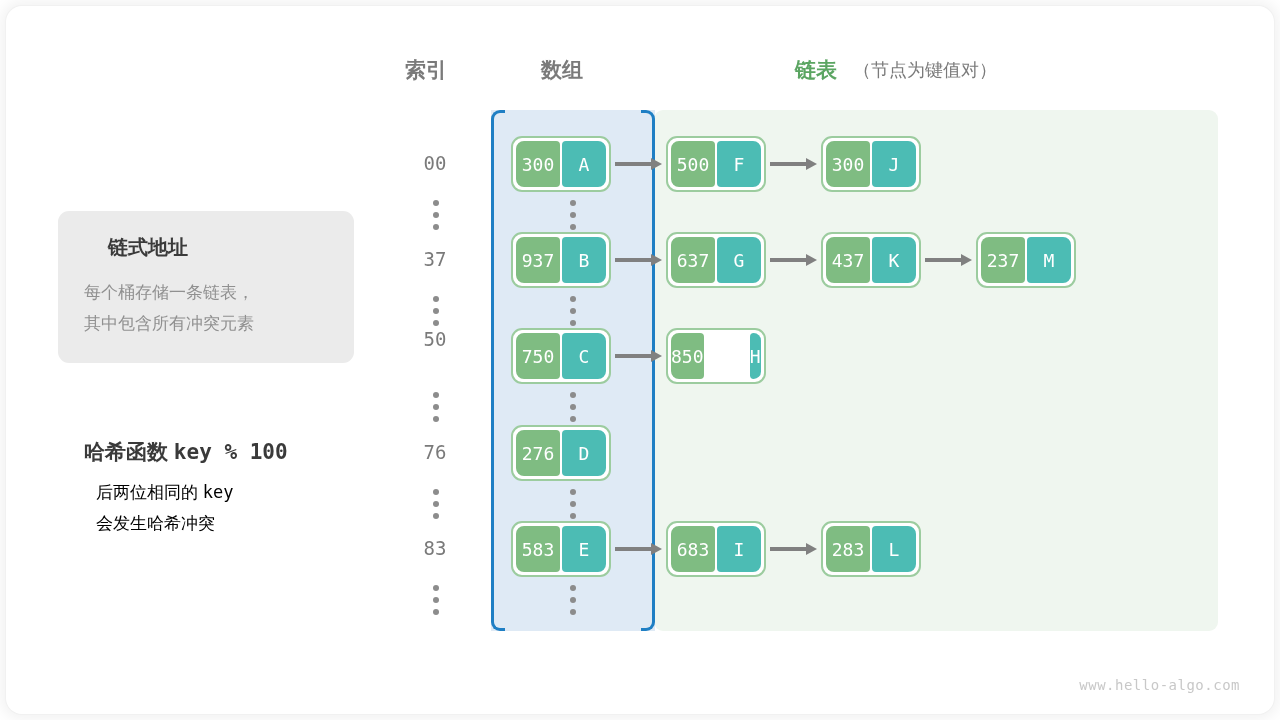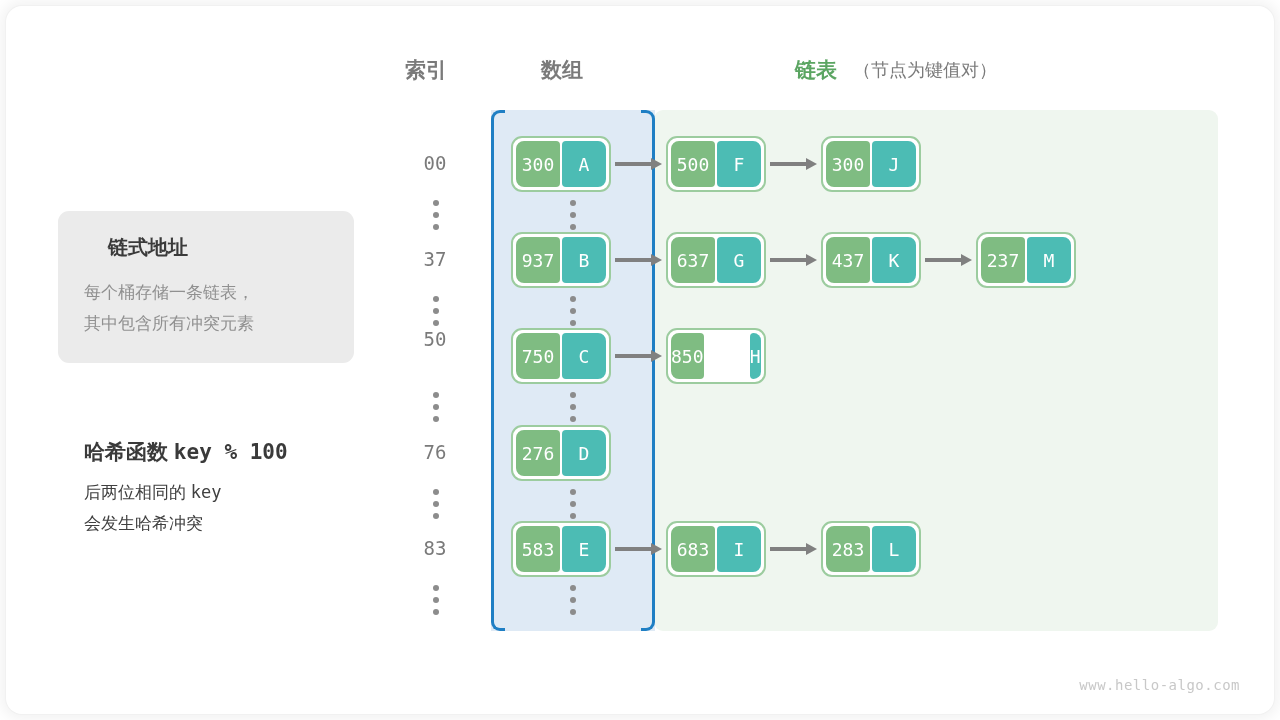--- a/index.html
+++ b/index.html
@@ -124,23 +124,23 @@
     font-weight: bold;
     color: #3a3a3a;
     white-space: nowrap;
   }
   #hash-title .mono {
     font-family: "DejaVu Sans Mono", "Liberation Mono", monospace;
     font-weight: bold;
   }
   #hash-line-1, #hash-line-2 {
     position: absolute;
-    left: 84px;
+    left: 96px;
     font-size: 17px;
-    color: #404040;
+    color: #000000;
     white-space: nowrap;
   }
   #hash-line-1 { top: 481px; }
   #hash-line-2 { top: 512px; }
   #hash-line-1 .mono {
     font-family: "DejaVu Sans Mono", "Liberation Mono", monospace;
   }
 
   
   .idx {

